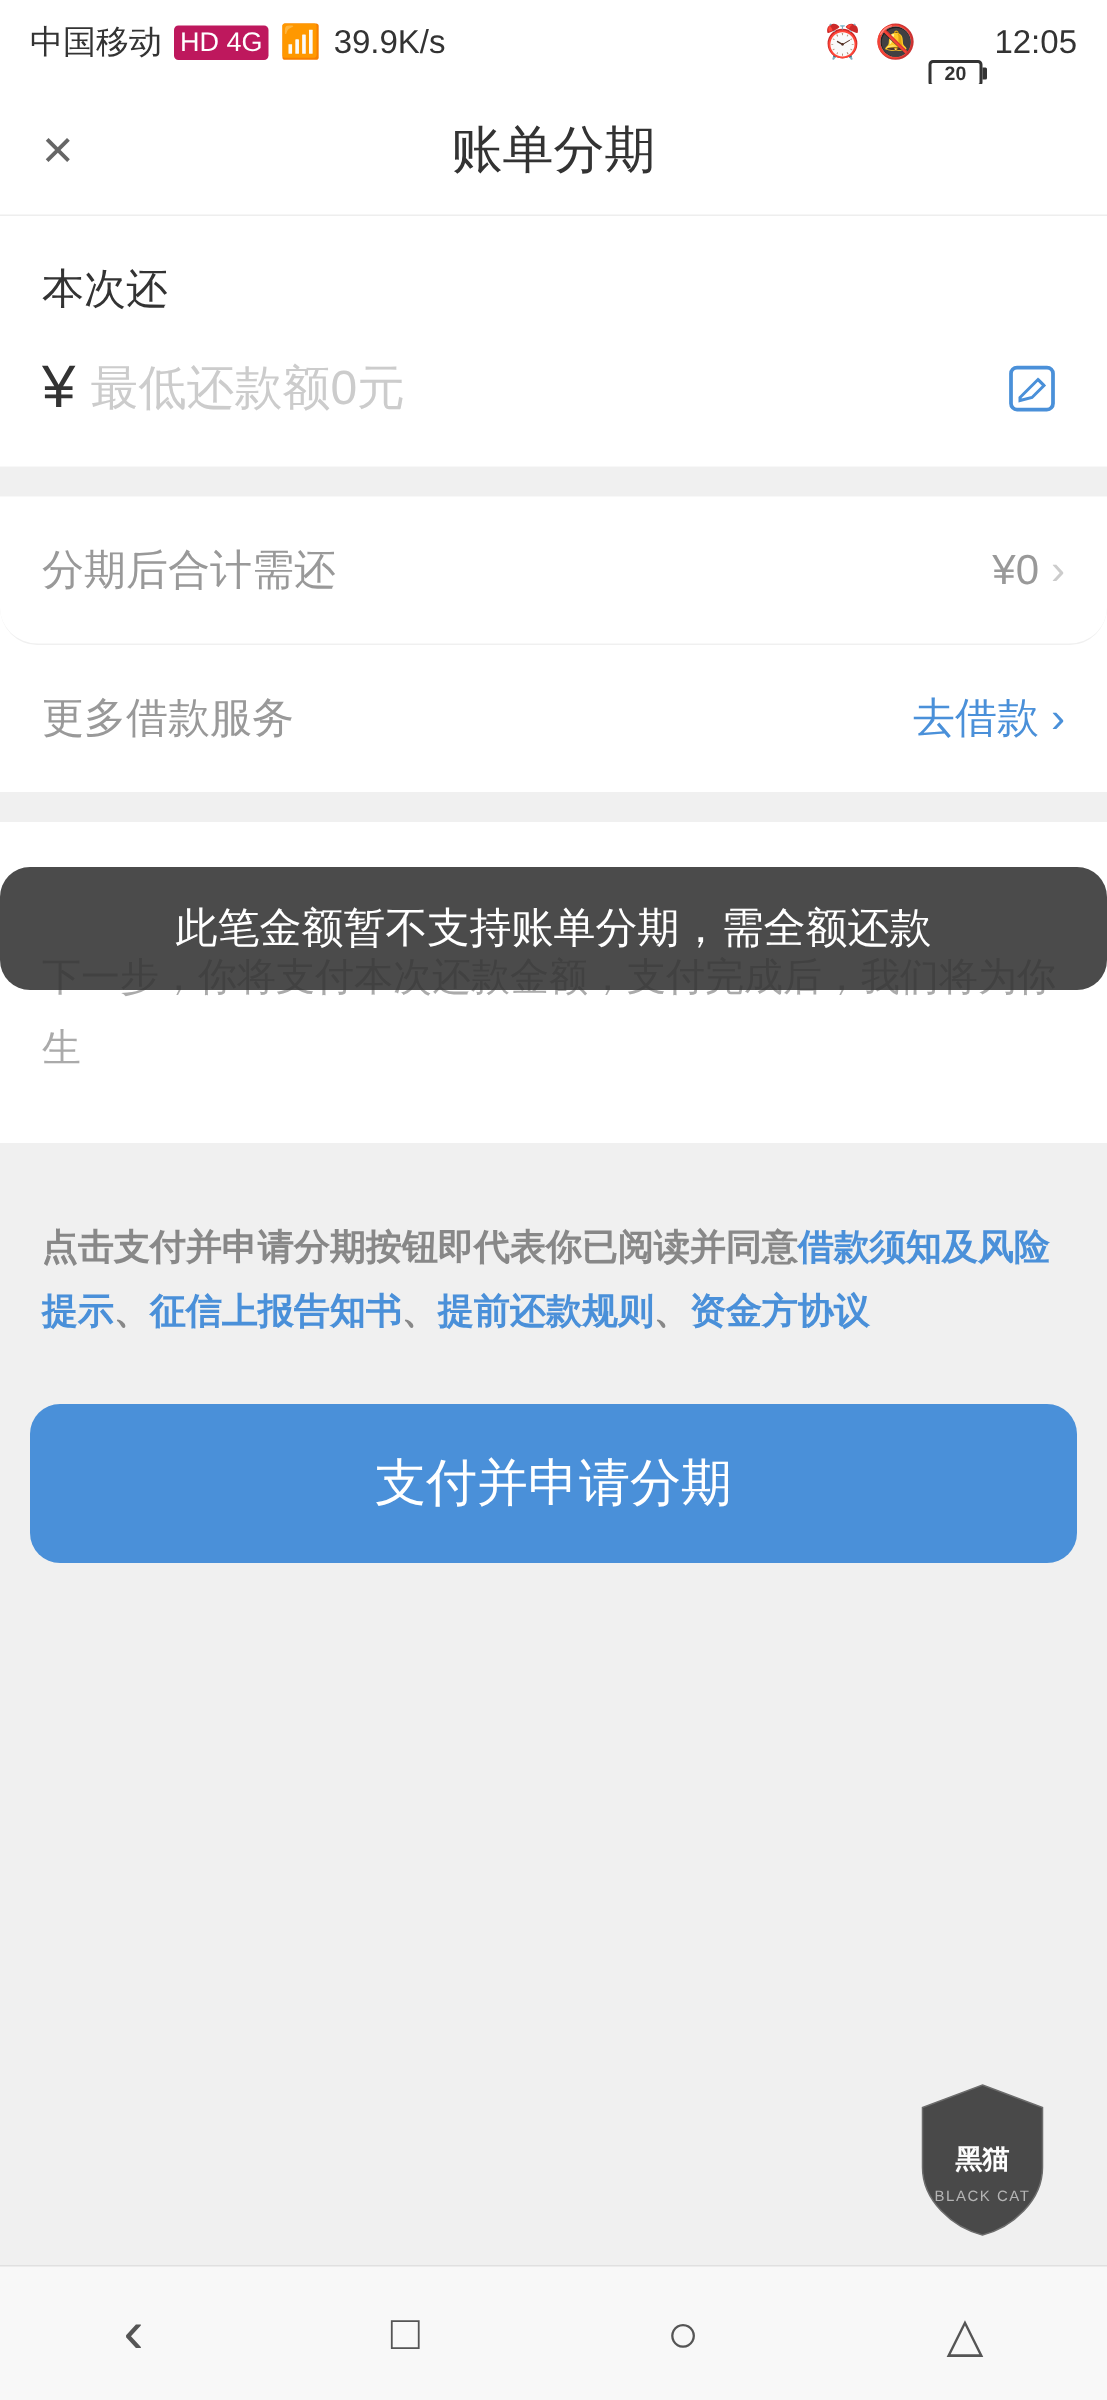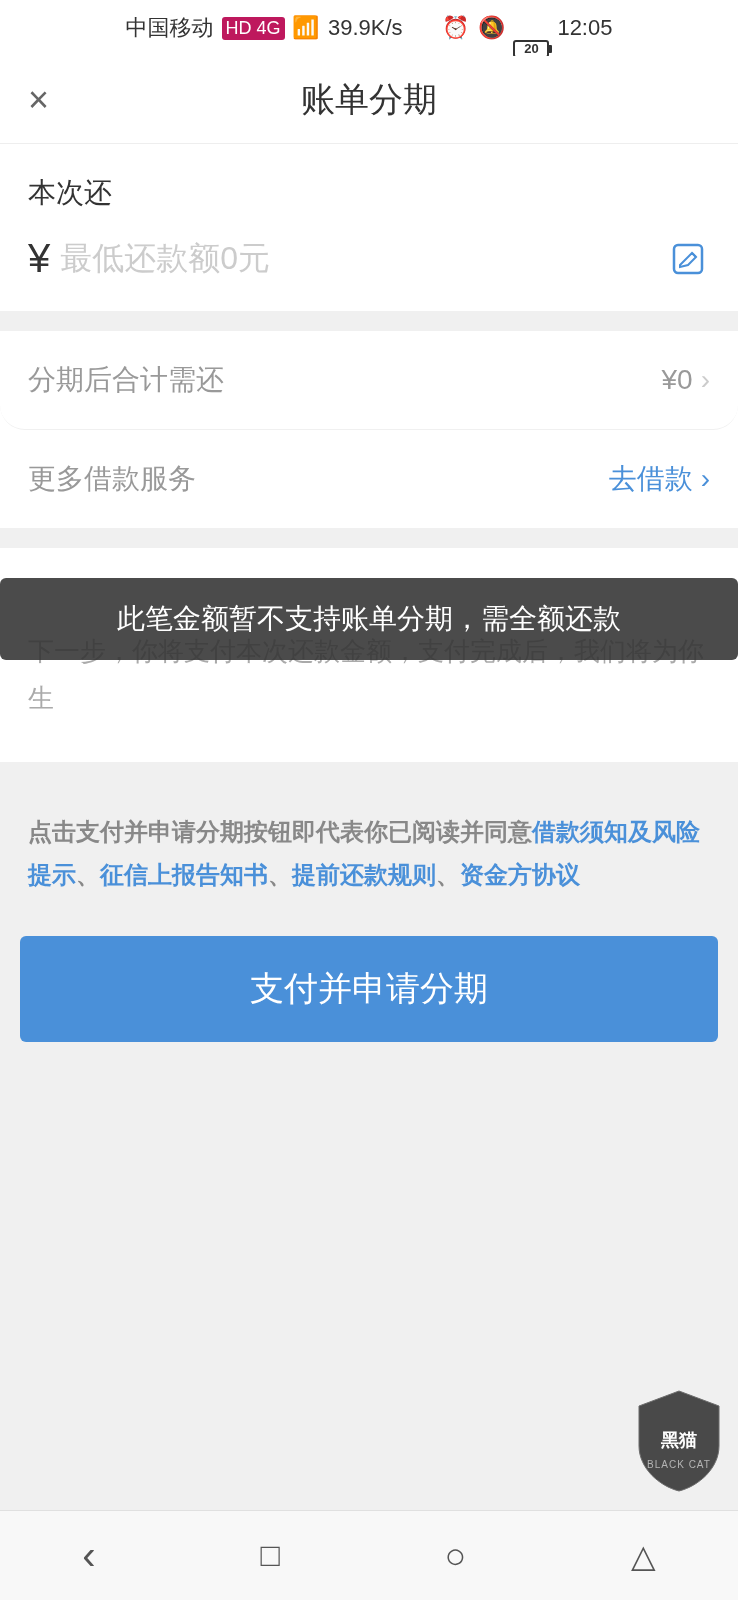--- a/index.html
+++ b/index.html
@@ -13,21 +13,21 @@
       overflow-x: hidden;
     }
 
     
     .status-bar {
       width: 100%;
       height: 56px;
       background: #fff;
       display: flex;
       align-items: center;
-      justify-content: center;
+      justify-content: space-between;
       padding: 0 20px;
       font-size: 24px;
       color: #333;
       gap: 40px;
     }
     .status-left { display: flex; align-items: center; gap: 8px; font-size: 22px; }
     .status-right { display: flex; align-items: center; gap: 8px; font-size: 22px; }
     .battery-icon {
       display: inline-flex; align-items: center; justify-content: center;
       width: 36px; height: 18px; border: 2px solid #333; border-radius: 3px; position: relative; font-size: 13px; font-weight: bold; color: #333; margin-top: 41px;
@@ -169,21 +169,21 @@
       color: #aaa;
       line-height: 1.8;
     }
 
     
     .toast {
       background: rgba(50, 50, 50, 0.88);
       color: #fff;
       font-size: 28px;
       padding: 22px 32px;
-      border-radius: 6px;
+      border-radius: 20px;
       text-align: center;
       position: absolute;
       left: 0; right: 12px;
       margin: 0 auto;
       top: 30px;
       z-index: 100;
       width: calc(100% - 0px);
     }
 
     
@@ -205,21 +205,21 @@
     
     .submit-btn {
       display: block;
       width: calc(100% - 40px);
       margin: 20px 20px 40px;
       background: #4a90d9;
       color: #fff;
       font-size: 34px;
       text-align: center;
       padding: 30px 0;
-      border-radius: 6px;
+      border-radius: 20px;
       border: none;
       cursor: pointer;
     }
 
     
     .bottom-nav {
       position: fixed;
       bottom: 0;
       left: 0;
       width: 738px;
@@ -236,21 +236,21 @@
       background: none;
       border: none;
       cursor: pointer;
       padding: 10px 30px;
     }
 
     
     .watermark {
       position: fixed;
       bottom: 100px;
-      right: 4px;
+      right: 28px;
       opacity: 0.85;
     }
     .watermark-shield {
       width: 110px;
       height: 110px;
     }
   </style>
 </head>
 <body>
 

